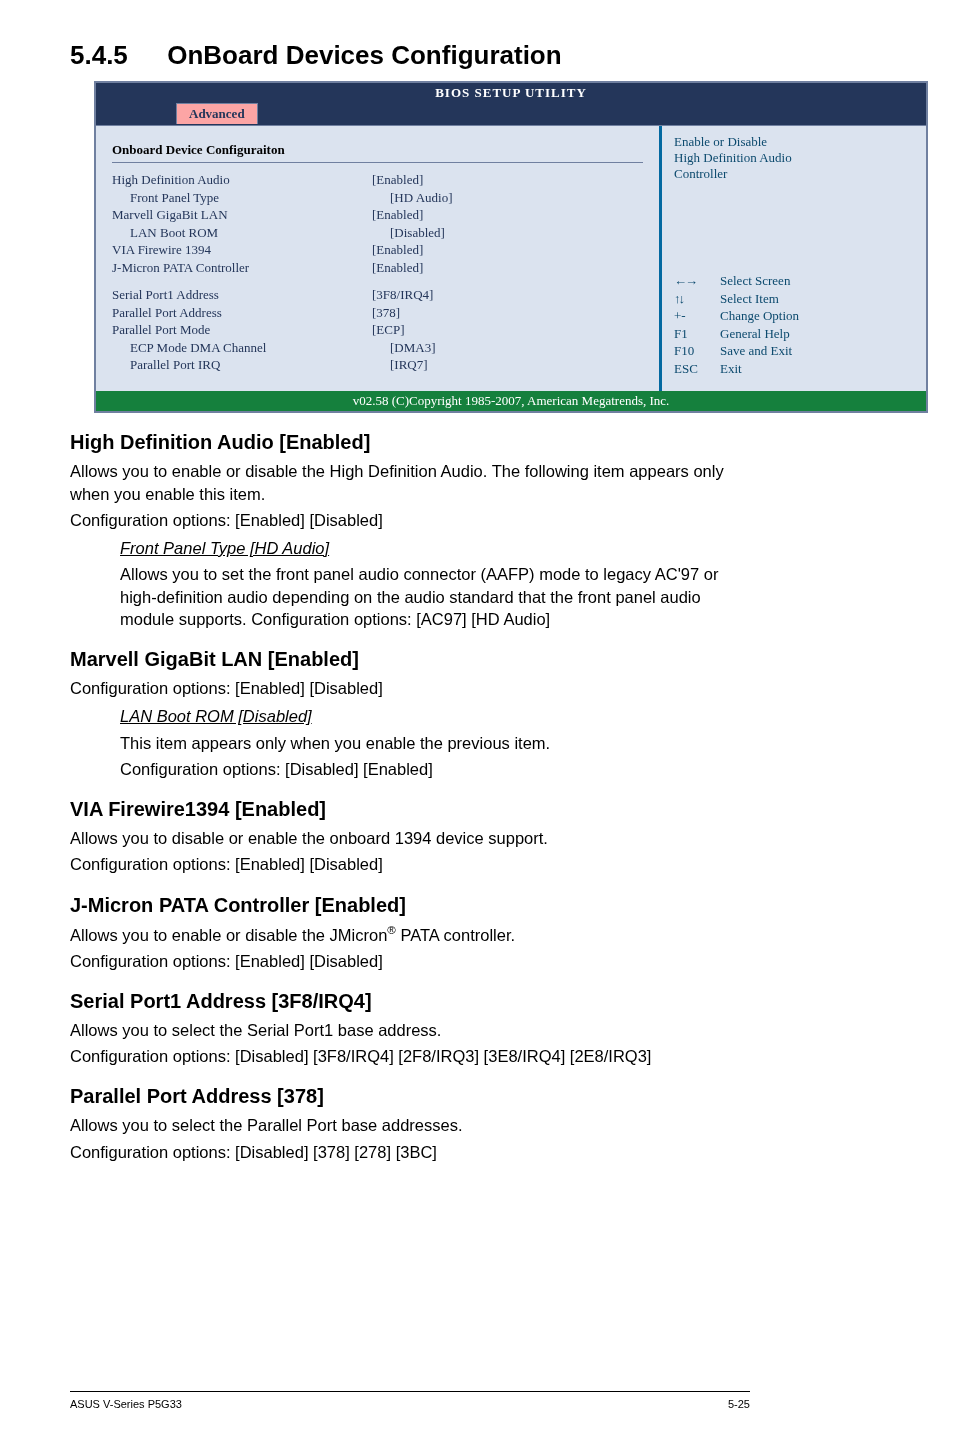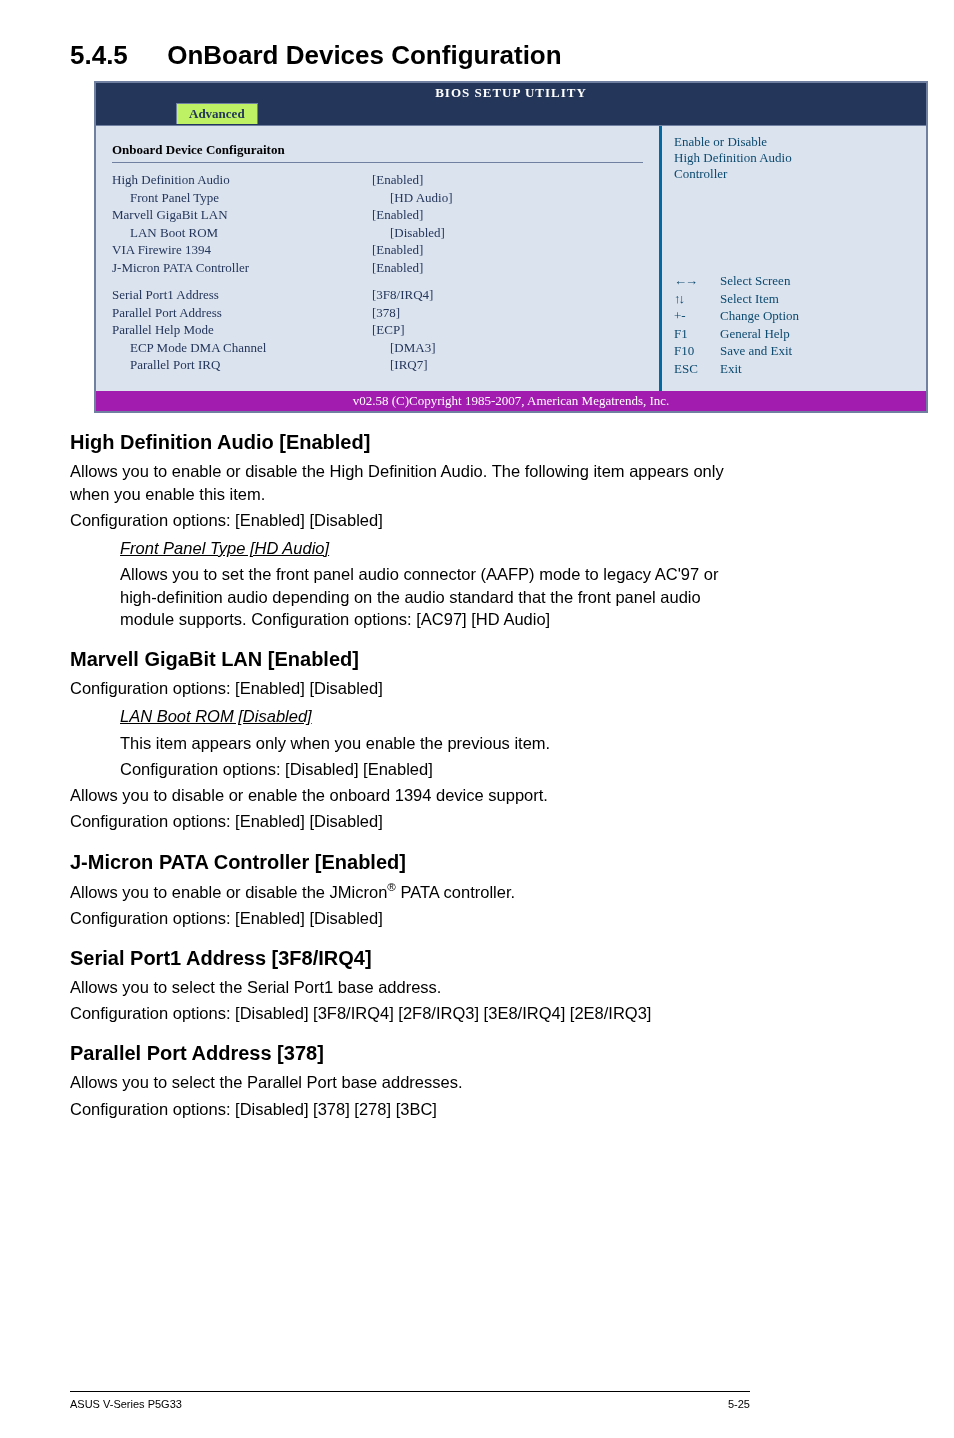--- a/index.html
+++ b/index.html
@@ -2,35 +2,35 @@
 <html><head>
 <meta charset="utf-8">
 <style>
 html,body{margin:0;padding:0;background:#fff;font-family:Arial,Helvetica,sans-serif;color:#000}
 .page{width:820px;min-height:1438px;box-sizing:border-box;padding:40px 70px 20px 70px;position:relative}
 .h-section{font-size:26px;font-weight:bold;margin:0 0 10px 0}
 .num{display:inline-block;min-width:90px}
 .bios{border:2px solid #7080a0;margin:0 0 18px 24px;width:830px;font-family:Liberation Serif, serif;font-size:13px;background:#dbe3ef}
 .bios-title{background:#24365a;color:#fff;text-align:center;padding:2px 0;font-weight:bold;letter-spacing:1px}
 .bios-tabs{height:22px;background:#24365a;position:relative}
-.tab{position:absolute;left:80px;top:0;background:#bef264;color:#24365a;border:1px solid #7080a0;border-bottom:none;padding:2px 12px;font-weight:bold}
+.tab{position:absolute;left:80px;top:0;background:#fca5a5;color:#24365a;border:1px solid #7080a0;border-bottom:none;padding:2px 12px;font-weight:bold}
 .bios-body{display:flex;border-top:1px solid #7080a0}
 .bios-left{flex:1;padding:16px 16px 14px 16px;color:#24365a}
 .bios-right{width:240px;border-left:3px solid #0369a1;padding:8px 12px 14px 12px;color:#0c4a6e}
 .bios-row{display:flex;line-height:1.35}
 .bios-label{width:260px}
 .bios-val{flex:1}
 .indent{padding-left:18px}
 .bios-sep{height:10px}
 .bios-heading{color:#000;font-weight:bold;margin-bottom:4px}
 .bios-hr{border:none;border-top:1px solid #7080a0;margin:4px 0 8px 0}
 .help-row{display:flex;line-height:1.35}
 .help-key{width:46px}
 .help-arrows{display:inline-block;letter-spacing:-2px}
-.bios-footer{background:#a21caf;color:#fff;text-align:center;padding:2px 0}
+.bios-footer{background:#15803d;color:#fff;text-align:center;padding:2px 0}
 .h3{font-size:20px;font-weight:bold;margin:18px 0 6px 0}
 .p{font-size:16.5px;line-height:1.35;margin:0 8px 4px 0}
 .sub-block{margin:6px 0 0 50px;max-width:760px}
 .u{text-decoration:underline;font-style:italic}
 .ft{position:absolute;bottom:28px;left:70px;right:70px;border-top:1px solid #000;padding-top:6px;font-size:11px;display:flex;justify-content:space-between}
 sup{font-size:.7em}
 </style>
 </head>
 <body>
 
@@ -80,21 +80,21 @@
         <div>
           <div class="bios-row">
               <span class="bios-label">Serial Port1 Address</span>
               <span class="bios-val">[3F8/IRQ4]</span>
             </div>
           <div class="bios-row">
               <span class="bios-label">Parallel Port Address</span>
               <span class="bios-val">[378]</span>
             </div>
           <div class="bios-row">
-              <span class="bios-label">Parallel Help Mode</span>
+              <span class="bios-label">Parallel Port Mode</span>
               <span class="bios-val">[ECP]</span>
             </div>
           <div class="bios-row">
               <span class="bios-label indent">ECP Mode DMA Channel</span>
               <span class="bios-val">[DMA3]</span>
             </div>
           <div class="bios-row">
               <span class="bios-label indent">Parallel Port IRQ</span>
               <span class="bios-val">[IRQ7]</span>
             </div>
@@ -147,20 +147,21 @@
   </div>
 
   <div class="h3">Marvell GigaBit LAN [Enabled]</div>
   <p class="p">Configuration options: [Enabled] [Disabled]</p>
   <div class="sub-block">
     <div class="p"><span class="u">LAN Boot ROM [Disabled]</span></div>
     <p class="p">This item appears only when you enable the previous item.</p>
     <p class="p">Configuration options: [Disabled] [Enabled]</p>
   </div>
 
+  <div class="h3">VIA Firewire1394 [Enabled]</div>
   <p class="p">Allows you to disable or enable the onboard 1394 device support.</p>
   <p class="p">Configuration options: [Enabled] [Disabled]</p>
 
   <div class="h3">J-Micron PATA Controller [Enabled]</div>
   <p class="p"><span>Allows you to enable or disable the JMicron</span><sup>®</sup><span> PATA controller.</span></p>
   <p class="p">Configuration options: [Enabled] [Disabled]</p>
 
   <div class="h3">Serial Port1 Address [3F8/IRQ4]</div>
   <p class="p">Allows you to select the Serial Port1 base address.</p>
   <p class="p">Configuration options: [Disabled] [3F8/IRQ4] [2F8/IRQ3] [3E8/IRQ4] [2E8/IRQ3]</p>

